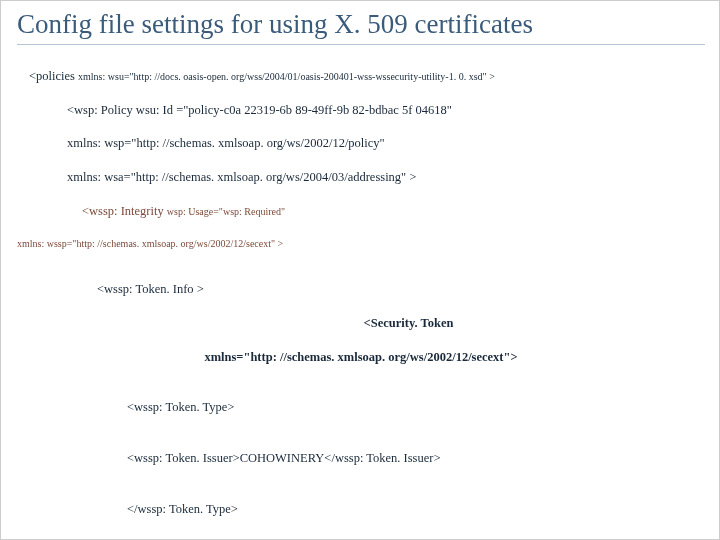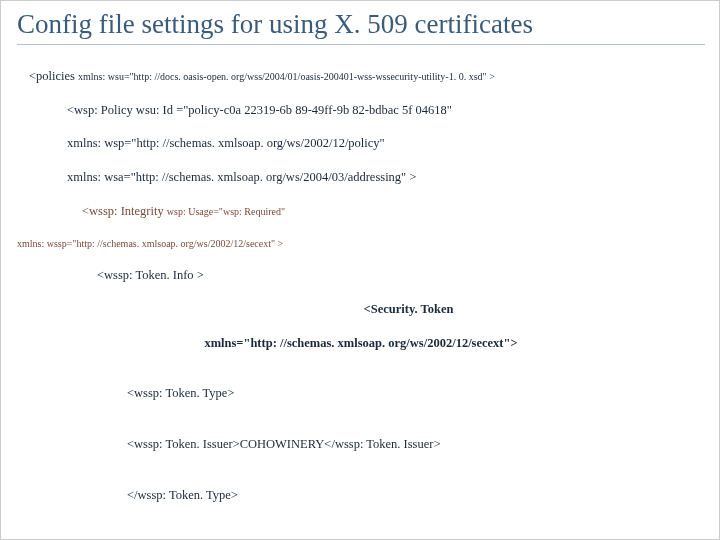--- a/index.html
+++ b/index.html
@@ -32,21 +32,21 @@
     line-height: 1.35;
     color: #1a2a3a;
     white-space: pre-wrap;
     word-wrap: break-word;
   }
   .small { font-size: 10px; }
   .brown { color: #7c4a3a; }
   .bold  { font-weight: bold; text-align: center; }
   .ind1 { padding-left: 50px; display:block;}
   .ind2 { padding-left: 65px; display:block;}
-  .ind3 { padding-left: 80px; display:block;}
+  .ind3 { padding-left: 80px; display:block;margin-top:14px;}
   .ind4 { padding-left: 95px; display:block;}
   .ind5 { padding-left: 110px; display:block;margin-top:17px;}
   .ind0 { padding-left: 12px; display:block;}
   .indw { padding-left: 0px; display:block;}
 </style>
 </head>
 <body>
 
 <div class="slide">
   <h1 class="title">Config file settings for using X. 509 certificates</h1>

